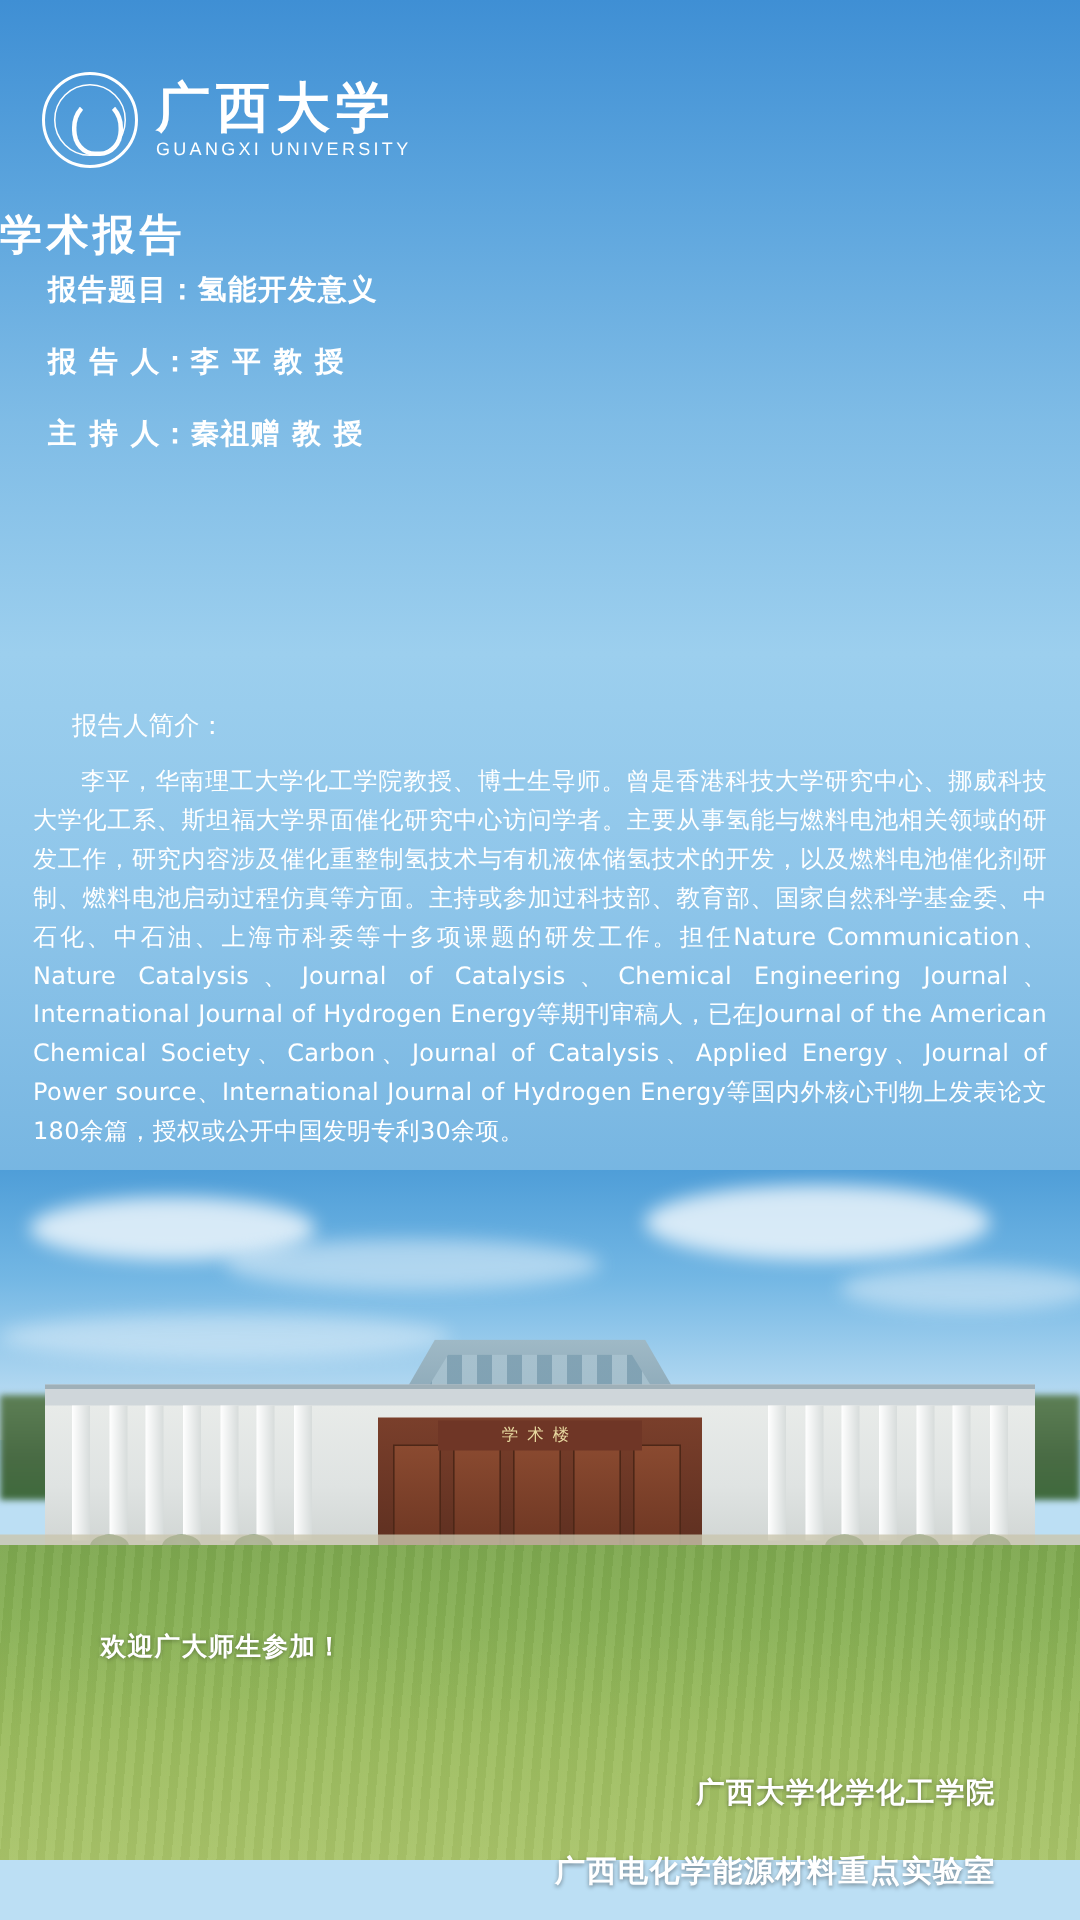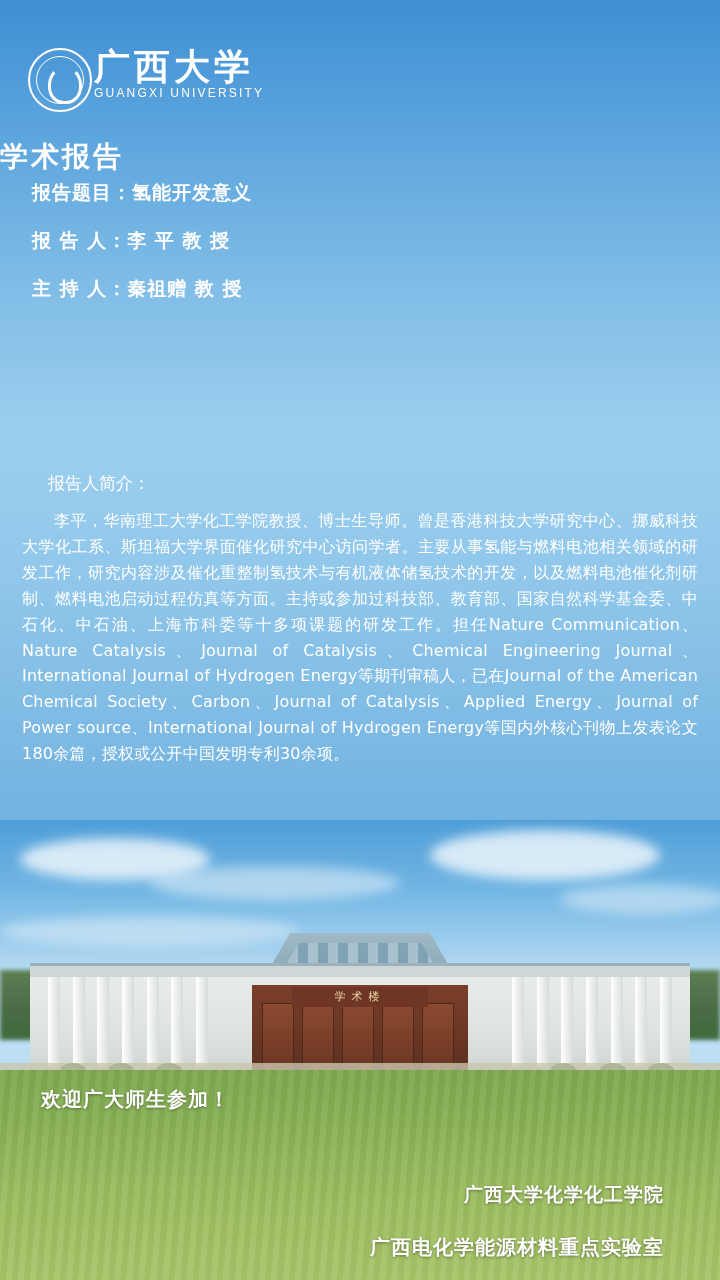--- a/index.html
+++ b/index.html
@@ -23,21 +23,21 @@
         #8fc6ea 46%,
         #7cb9e3 58%,
         #6fb1e0 66%,
         #8fc9ec 72%,
         #bcdff4 78%);
   }
   
   .photo {
     position: absolute;
     left: 0;
-    top: 820px;
+    top: 780px;
     width: 720px;
     height: 460px;
     overflow: hidden;
   }
   .photo .sky {
     position: absolute;
     left: 0; top: 0;
     width: 720px; height: 180px;
     background: linear-gradient(180deg, #4f9ed8 0%, #73b7e4 40%, #a8d3ef 75%, #cfe6f6 100%);
   }
@@ -146,22 +146,22 @@
     background: radial-gradient(circle at 50% 40%, #4f7f43, #35632f);
     border-radius: 50% 50% 40% 40%;
   }
 
   
   .logo-row {
     position: absolute;
     left: 28px;
     top: 48px;
     display: flex;
-    align-items: flex-start;
-    gap: 2px;
+    align-items: center;
+    gap: 12px;
   }
   .logo-seal {
     width: 64px; height: 64px;
     border-radius: 50%;
     border: 2px solid #ffffff;
     position: relative;
     box-sizing: border-box;
   }
   .logo-seal:before {
     content: "";
@@ -239,24 +239,24 @@
     line-height: 1.62;
     text-align: justify;
     text-indent: 2em;
     letter-spacing: 0.2px;
     margin-top: 13px;
   }
 
   
   .welcome {
     position: absolute;
-    left: 41px;
+    left: 67px;
     top: 1086px;
     color: #ffffff;
-    font-size: 20px;
+    font-size: 17px;
     font-weight: bold;
     letter-spacing: 1px;
     font-family: "DejaVu Sans", sans-serif;
     text-shadow: 0 1px 3px rgba(0,0,0,.35);
   }
   .signoff {
     position: absolute;
     right: 56px;
     top: 1135px;
     text-align: right;

